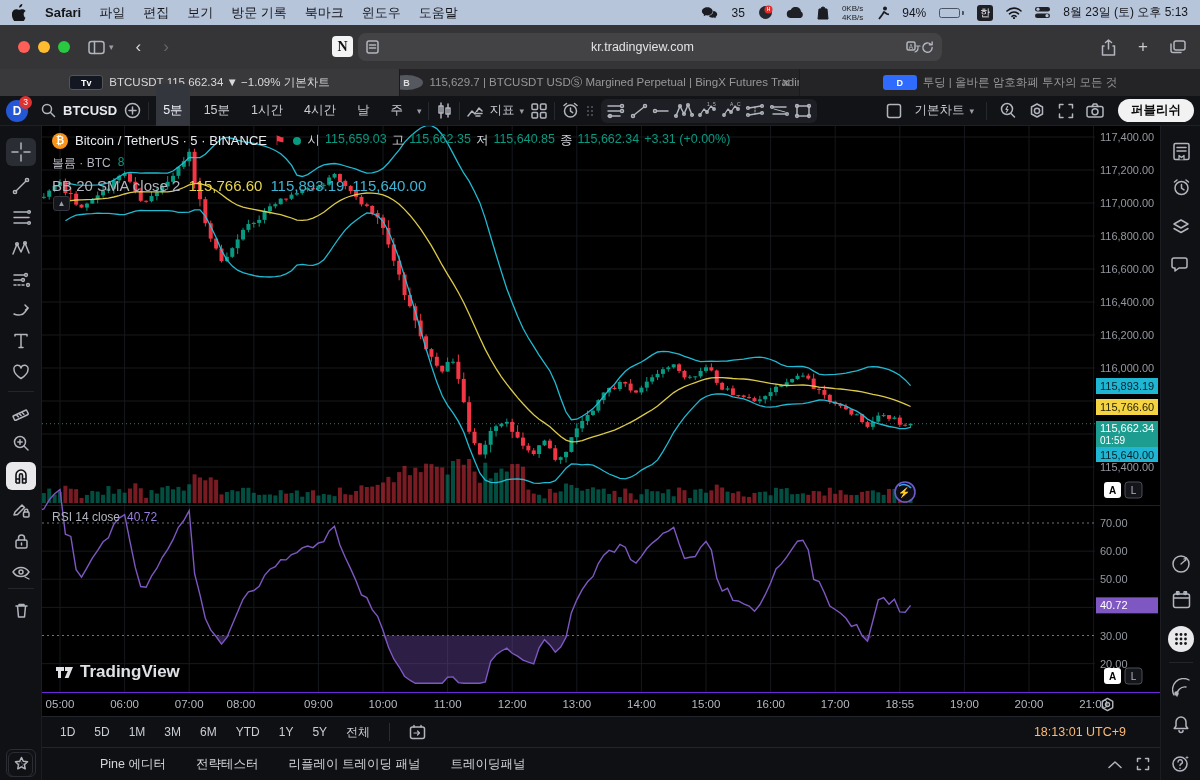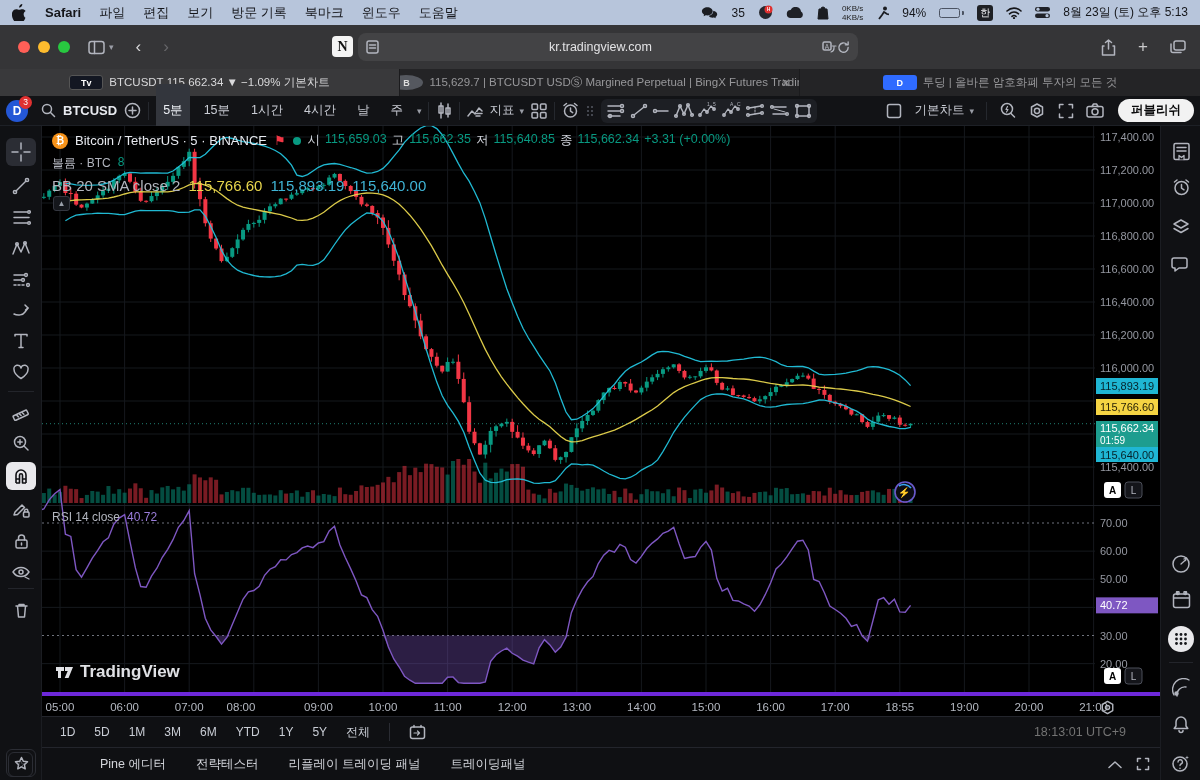--- a/index.html
+++ b/index.html
@@ -18,21 +18,21 @@
 .batt .fill{height:100%;width:90%;background:#1b1d22;border-radius:1px;}
 .batt .nub{width:2px;height:4px;background:#4b5362;border-radius:0 1px 1px 0;}
 .imebox{width:16px;height:16px;background:#1e2025;color:#f2f3f5;border-radius:3px;font-size:10px;display:flex;align-items:center;justify-content:center;}
 .mbico{display:inline-flex;align-items:center;}
 
 
 .safaribar{position:absolute;left:0;top:25px;width:1200px;height:44px;background:#353537;display:flex;align-items:center;}
 .lights{display:flex;gap:8px;margin-left:18px;}
 .light{width:12px;height:12px;border-radius:50%;}
 .nav{display:flex;align-items:center;color:#c7c7c9;}
-.urlfield{position:absolute;left:358px;top:8px;width:500px;height:28px;background:#434345;border-radius:8px;display:flex;align-items:center;color:#d9d9db;font-size:12.5px;padding:0 8px;}
+.urlfield{position:absolute;left:358px;top:8px;width:584px;height:28px;background:#434345;border-radius:8px;display:flex;align-items:center;color:#d9d9db;font-size:12.5px;padding:0 8px;}
 .urlfield .url{flex:1;text-align:center;color:#e3e3e5;}
 .notionbox{position:absolute;left:332px;top:11px;width:21px;height:21px;background:#f4f4f4;border-radius:4px;color:#111;font-family:"Liberation Serif",serif;font-weight:700;font-size:14px;display:flex;align-items:center;justify-content:center;}
 .sfright{position:absolute;right:14px;top:0;height:44px;display:flex;align-items:center;gap:22px;color:#c9c9cb;}
 
 
 .tabbar{position:absolute;left:0;top:69px;width:1200px;height:27px;background:#242426;display:flex;}
 .tab{display:flex;align-items:center;justify-content:center;gap:6px;font-size:11.5px;color:#97979a;border-right:1px solid #1b1b1d;overflow:hidden;white-space:nowrap;position:relative;}
 .tab.active{background:#39393b;color:#d9d9db;}
 .tab .fav{width:34px;height:15px;border-radius:3px;display:inline-flex;align-items:center;justify-content:center;font-size:9px;font-weight:700;flex:none;}
 .tab .closex{position:absolute;right:8px;color:#8f8f92;font-size:12px;}
@@ -79,27 +79,27 @@
 .lg2 .v{color:#089981;}
 .lg3{position:absolute;left:10px;top:51px;font-size:15px;color:#b2b5be;display:flex;gap:8px;}
 .lg3 .basis{color:#e7d54d;}
 .lg3 .band{color:#3fb3d4;}
 .collapsebox{position:absolute;left:11px;top:70px;width:17px;height:15px;background:#15171c;border:1px solid #343740;border-radius:3px;color:#9aa0aa;font-size:8px;display:flex;align-items:center;justify-content:center;}
 .rsilg{position:absolute;left:10px;top:384px;font-size:12px;color:#b2b5be;display:flex;gap:7px;}
 .rsilg .v{color:#9b7ddb;}
 .watermark{position:absolute;left:13px;top:536px;display:flex;align-items:center;gap:6px;color:#eceef2;font-size:17px;font-weight:700;opacity:.95;}
 
 
-.timeaxis{position:absolute;left:0;top:566px;width:1118px;height:32px;background:#000;border-top:4px solid #6d28d9;}
+.timeaxis{position:absolute;left:0;top:566px;width:1118px;height:32px;background:#000;border-top:1px solid #6d28d9;}
 .tlabel{position:absolute;top:5px;transform:translateX(-50%);font-size:11.5px;color:#b4b8c1;}
 .axgear{position:absolute;left:1058px;top:4px;}
 
 
 .rangebar{position:absolute;left:0;top:590px;width:1118px;height:31px;background:#0f1013;border-top:1px solid #23252c;display:flex;align-items:center;padding-left:18px;gap:19px;font-size:12px;color:#c9cdd5;}
-.rangebar .clock{position:absolute;right:34px;color:#737373;font-size:12.5px;}
+.rangebar .clock{position:absolute;right:34px;color:#fdba74;font-size:12.5px;}
 
 
 .tvfooter{position:absolute;left:0;top:621px;width:1118px;height:33px;background:#0f1013;border-top:1px solid #23252c;display:flex;align-items:center;gap:30px;padding-left:58px;font-size:12.5px;color:#d3d5db;}
 .footicons{position:absolute;right:10px;display:flex;gap:14px;align-items:center;}
 .starbox{position:absolute;left:-34px;top:4px;width:25px;height:25px;border:1px solid #2b2d34;border-radius:6px;color:#8b8e98;display:flex;align-items:center;justify-content:center;font-size:13px;}
 </style>
 </head>
 <body>
 
 <div class="stage">

